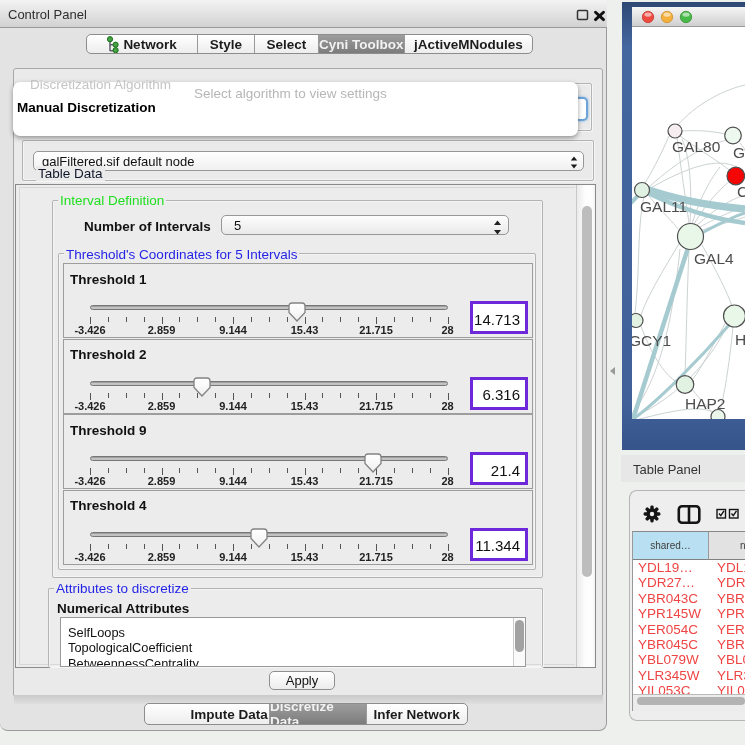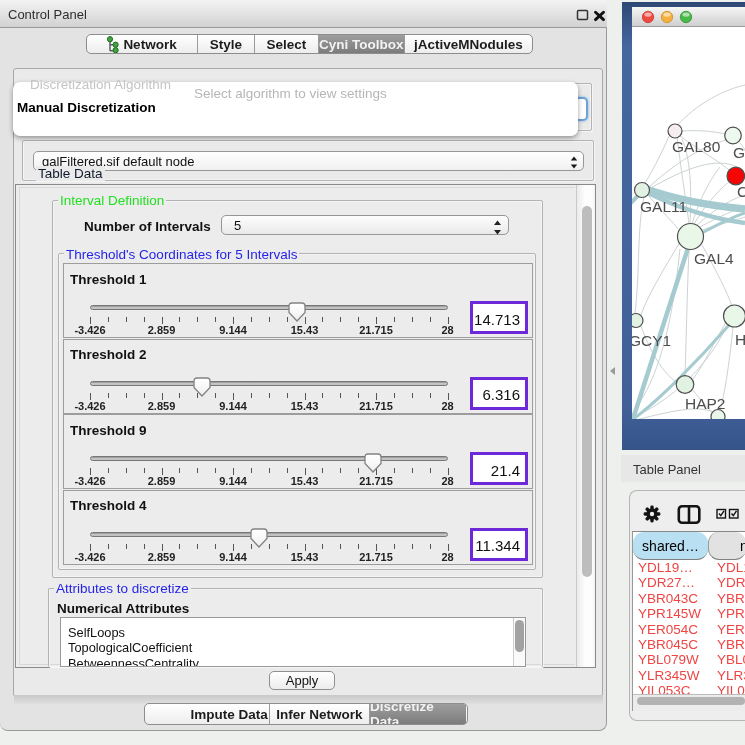--- a/index.html
+++ b/index.html
@@ -73,21 +73,21 @@
   background:linear-gradient(#f6f6f6,#cfcfcf); border-bottom:1px solid #9b9b9b; }
 #netcanvas { left:632px; top:27px; width:113px; height:392px; background:#fff; overflow:hidden; }
 
 #tablebar { left:621px; top:455px; width:124px; height:27px; background:#e7e7e7; }
 #tablebar .t { position:absolute; left:12px; top:7px; font-size:13px; color:#333; }
 
 #tpanel { left:629px; top:490px; width:116px; height:231px; background:#eeeeee;
   border:1px solid #b5b5b5; border-radius:8px 0 0 8px; border-right:none; }
 
 #tbl { position:absolute; left:632px; top:531px; width:113px; height:180px; background:#fff; border-left:1px solid #999; border-top:1px solid #888; overflow:hidden; }
-.hdr { position:absolute; top:0; height:28px; font-size:14px; color:#000000; display:flex; align-items:center; justify-content:center; border-bottom:1px solid #808080;border-radius:11px; }
+.hdr { position:absolute; top:0; height:28px; font-size:10px; color:#404040; display:flex; align-items:center; justify-content:center; border-bottom:1px solid #808080; }
 .row { position:absolute; font-size:13.5px; color:#ef4444; white-space:nowrap; }
 </style>
 </head>
 <body>
 
 <div class="abs" id="win"></div>
 <div class="abs" id="titlebar">
   <span class="title">Control Panel</span>
   <svg class="abs" style="left:575px;top:9px" width="31" height="13" viewBox="0 0 31 13">
     <rect x="2.5" y="1.5" width="10" height="9" rx="1" fill="none" stroke="#333" stroke-width="1.5"></rect>
@@ -324,22 +324,22 @@
   <div style="font-size:12.8px; color:#111; padding:6.5px 0 0 7px; line-height:15.7px;">SelfLoops<br>TopologicalCoefficient<br>BetweennessCentrality</div>
 </div>
 <div class="sbtrack" style="left:513px; top:618px; width:12px; height:48px; background:#fafafa; border-left:1px solid #ccc;"></div>
 <div class="sbthumb" style="left:514.5px; top:620px; width:9px; height:32px; background:#a2a2a2;"></div>
 
 <div class="btn" style="left:269px; top:671px; width:66px; height:19px;">Apply</div>
 <div class="abs" style="left:14px; top:695px; width:589px; height:9px; background:linear-gradient(#c9c9c9,#dfdfdf);"></div>
 
 <div class="seg" style="left:143.5px; top:703px; width:324px; height:22px;">
   <div class="s" style="width:94px;margin-left:45px;">Impute Data</div>
+  <div class="s sel" style="width:113px;">Discretize Data</div>
   <div class="s" style="width:117px;">Infer Network</div>
-  <div class="s sel" style="width:113px;">Discretize Data</div>
 </div>
 
 <svg class="abs" style="left:608px; top:366px;" width="8" height="10" viewBox="0 0 8 10">
   <path d="M7 1 L2 5 L7 9 Z" fill="#9a9a9a"></path>
 </svg>
 
 <div class="abs" id="popup">
   <div class="prompt">Select algorithm to view settings</div>
   <div class="it1">Manual Discretization</div>
 </div>

